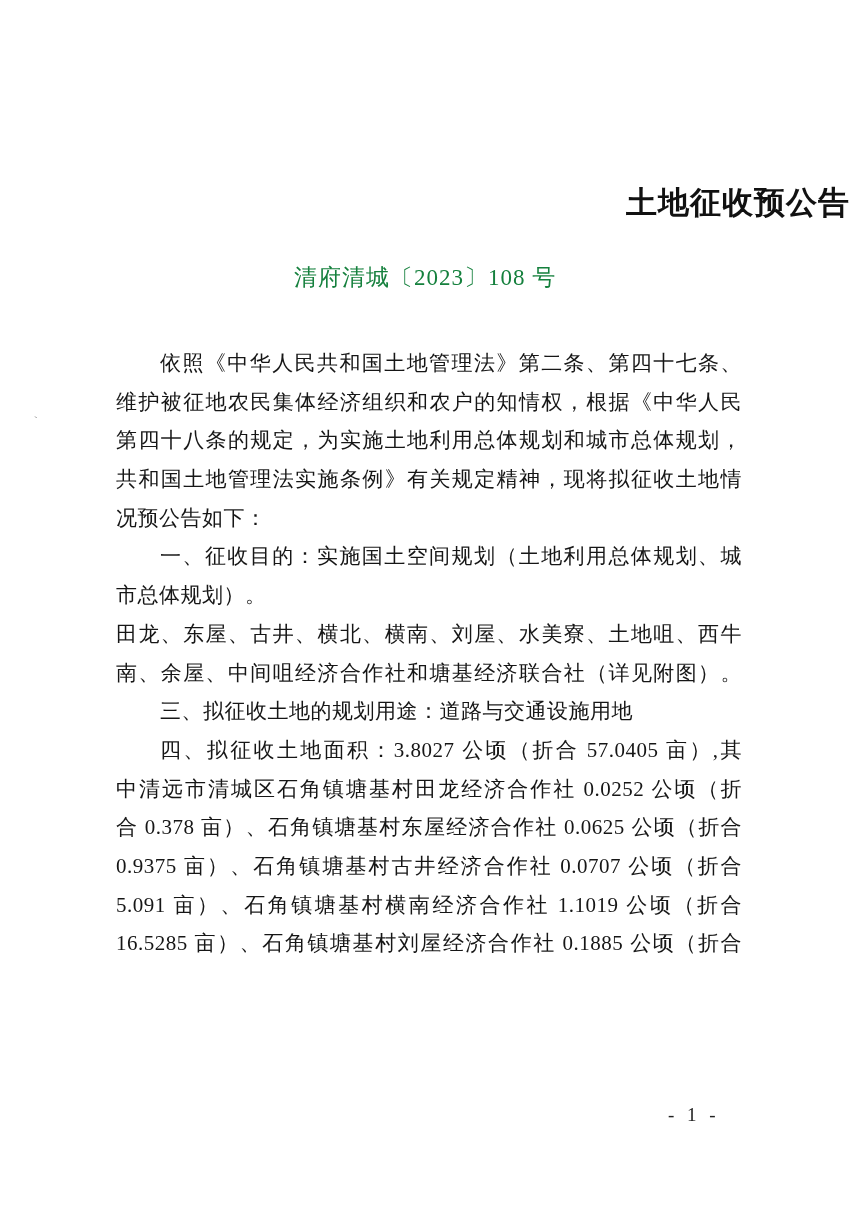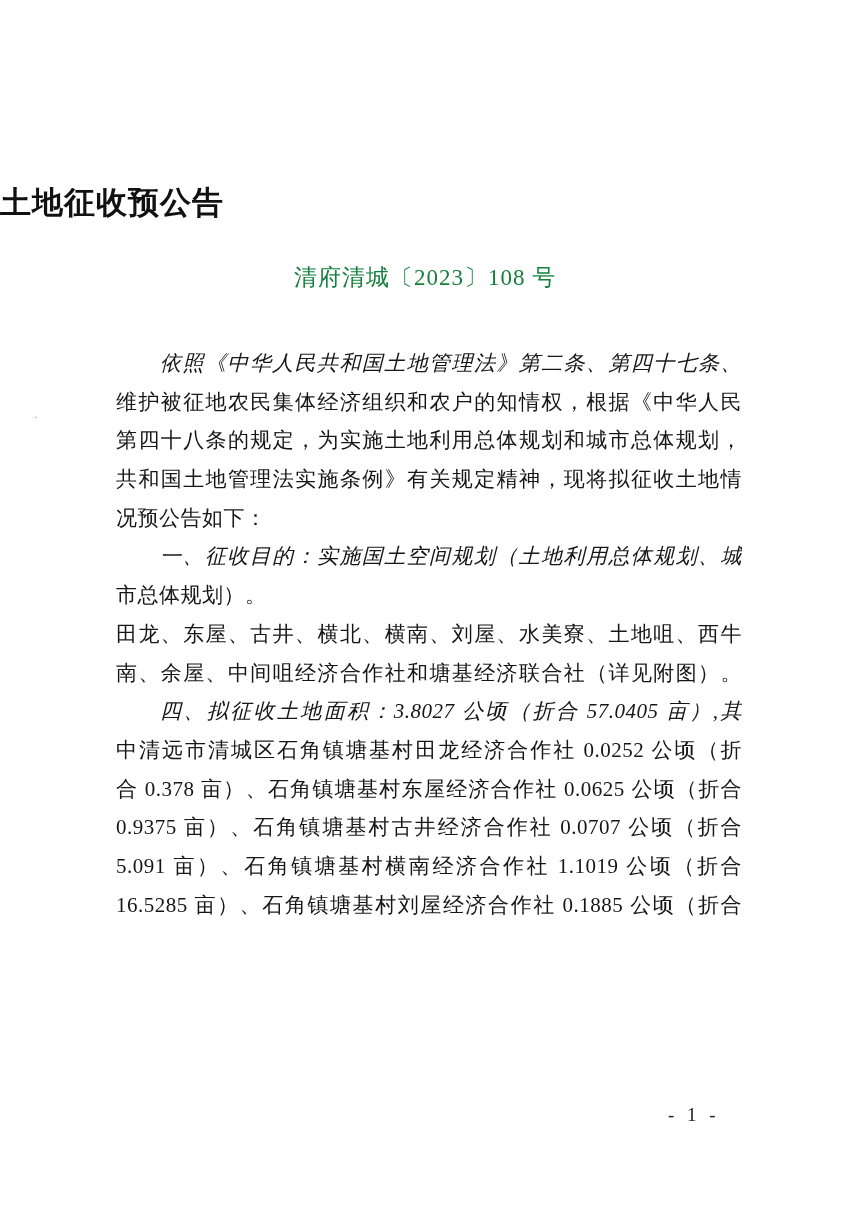--- a/index.html
+++ b/index.html
@@ -15,21 +15,21 @@
     background: #ffffff;
     font-family: "Liberation Serif", "DejaVu Serif", serif;
     color: #1a1a1a;
     overflow: hidden;
   }
   .doc-title {
     position: absolute;
     top: 182px;
     left: 0;
     right: 0;
-    text-align: left;
+    text-align: right;
     font-size: 31px;
     font-weight: bold;
     letter-spacing: 1px;
     color: #111111;
   }
   .doc-number {
     position: absolute;
     top: 262px;
     left: 0;
     right: 0;
@@ -53,21 +53,20 @@
     text-align: left;
     letter-spacing: 0.5px;
   }
   .body-line.justify {
     text-align: justify;
     text-align-last: justify;
     text-justify: inter-ideograph;
   }
   .body-line.indent {
     padding-left: 2.1em;
-    font-style: italic;
   }
   .page-number {
     position: absolute;
     top: 1104px;
     left: 668px;
     font-size: 19px;
     letter-spacing: 4px;
     color: #222222;
     font-family: "Liberation Serif", "DejaVu Serif", serif;
   }
@@ -95,20 +94,21 @@
   <div class="doc-body">
       <div class="body-line indent justify">依照《中华人民共和国土地管理法》第二条、第四十七条、</div>
       <div class="body-line justify">维护被征地农民集体经济组织和农户的知情权，根据《中华人民</div>
       <div class="body-line justify">第四十八条的规定，为实施土地利用总体规划和城市总体规划，</div>
       <div class="body-line justify">共和国土地管理法实施条例》有关规定精神，现将拟征收土地情</div>
       <div class="body-line">况预公告如下：</div>
       <div class="body-line indent justify">一、征收目的：实施国土空间规划（土地利用总体规划、城</div>
       <div class="body-line">市总体规划）。</div>
       <div class="body-line justify">田龙、东屋、古井、横北、横南、刘屋、水美寮、土地咀、西牛</div>
       <div class="body-line justify">南、余屋、中间咀经济合作社和塘基经济联合社（详见附图）。</div>
+      <div class="body-line indent">三、拟征收土地的规划用途：道路与交通设施用地</div>
       <div class="body-line indent justify">四、拟征收土地面积：3.8027 公顷（折合 57.0405 亩）,其</div>
       <div class="body-line justify">中清远市清城区石角镇塘基村田龙经济合作社 0.0252 公顷（折</div>
       <div class="body-line justify">合 0.378 亩）、石角镇塘基村东屋经济合作社 0.0625 公顷（折合</div>
       <div class="body-line justify">0.9375 亩）、石角镇塘基村古井经济合作社 0.0707 公顷（折合</div>
       <div class="body-line justify">5.091 亩）、石角镇塘基村横南经济合作社 1.1019 公顷（折合</div>
       <div class="body-line justify">16.5285 亩）、石角镇塘基村刘屋经济合作社 0.1885 公顷（折合</div>
     </div>
 
   <div class="page-number">- 1 -</div>
 

